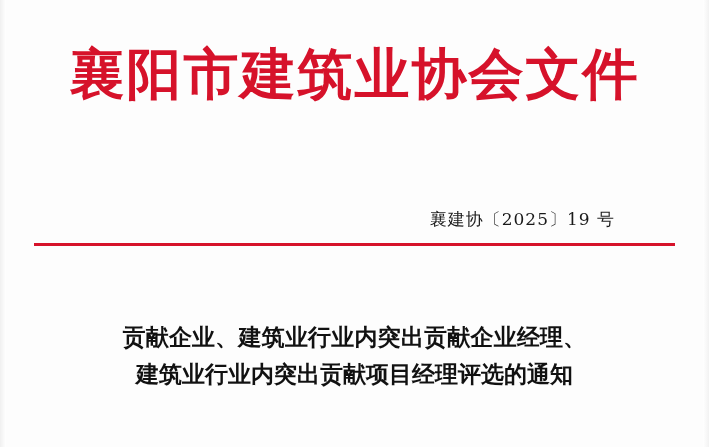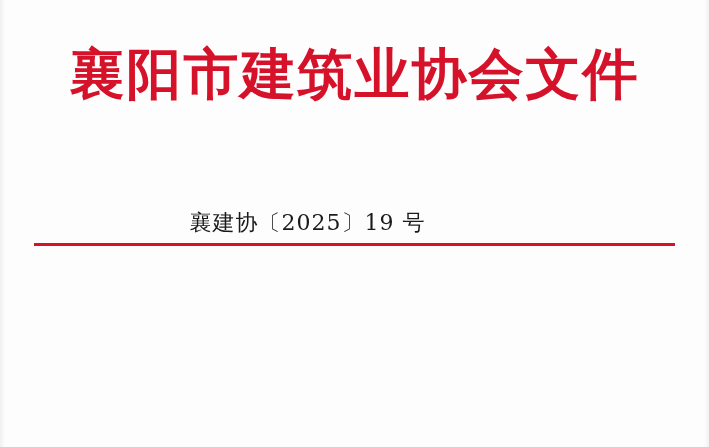--- a/index.html
+++ b/index.html
@@ -34,24 +34,24 @@
     letter-spacing: 2px;
     line-height: 1.15;
     white-space: nowrap;
   }
   
   .doc-number {
     position: absolute;
     top: 208px;
     left: 0;
     width: 615px;
-    text-align: center;
+    text-align: right;
     color: #1a1a1a;
     font-family: "DejaVu Serif", "Liberation Serif", serif;
-    font-size: 22px;
+    font-size: 17px;
     letter-spacing: 1px;
     white-space: nowrap;
   }
   
   .red-rule {
     position: absolute;
     top: 243px;
     left: 34px;
     width: 641px;
     height: 3px;
@@ -101,15 +101,17 @@
   <div class="paper-edge-left"></div>
   <div class="paper-edge-right"></div>
 
   <div class="doc-title">襄阳市建筑业协会文件</div>
 
   <div class="doc-number">襄建协〔2025〕19 号</div>
 
   <div class="red-rule"></div>
 
   <div class="notice-title">
+    <span class="line l2">贡献企业、建筑业行业内突出贡献企业经理、</span>
+    <span class="line l3">建筑业行业内突出贡献项目经理评选的通知</span>
   </div>
 
 </div>
 
 </body></html>

